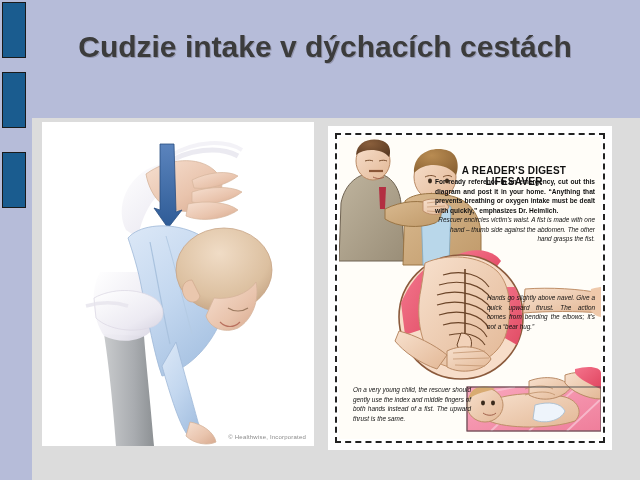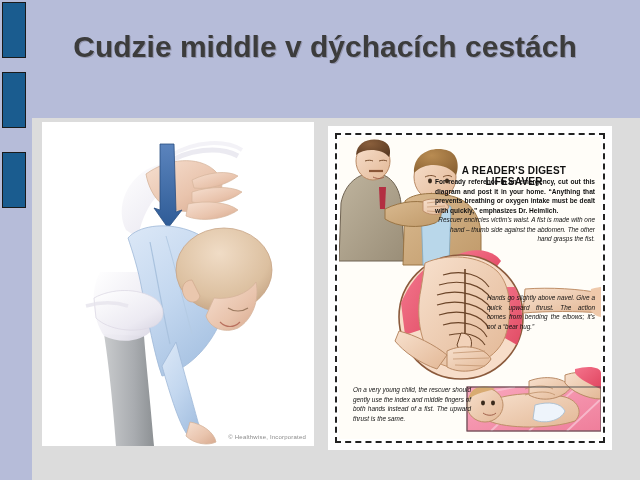--- a/index.html
+++ b/index.html
@@ -172,21 +172,21 @@
 <div class="slide">
 
   <div class="header-band"></div>
 
   <div class="left-rail">
     <div class="rail-block b1"></div>
     <div class="rail-block b2"></div>
     <div class="rail-block b3"></div>
   </div>
 
-  <div class="slide-title">Cudzie middle v dýchacích cestách</div>
+  <div class="slide-title">Cudzie intake v dýchacích cestách</div>
 
   <div class="panel panel-left">
     <div class="illus-left">
       <svg class="ill-svg" viewBox="0 0 272 324" preserveAspectRatio="xMidYMid meet">
         <defs>
           <linearGradient id="skin" x1="0" y1="0" x2="1" y2="1">
             <stop offset="0%" stop-color="#f6dfd0"></stop>
             <stop offset="60%" stop-color="#e9c4ad"></stop>
             <stop offset="100%" stop-color="#d7a98e"></stop>
           </linearGradient>

